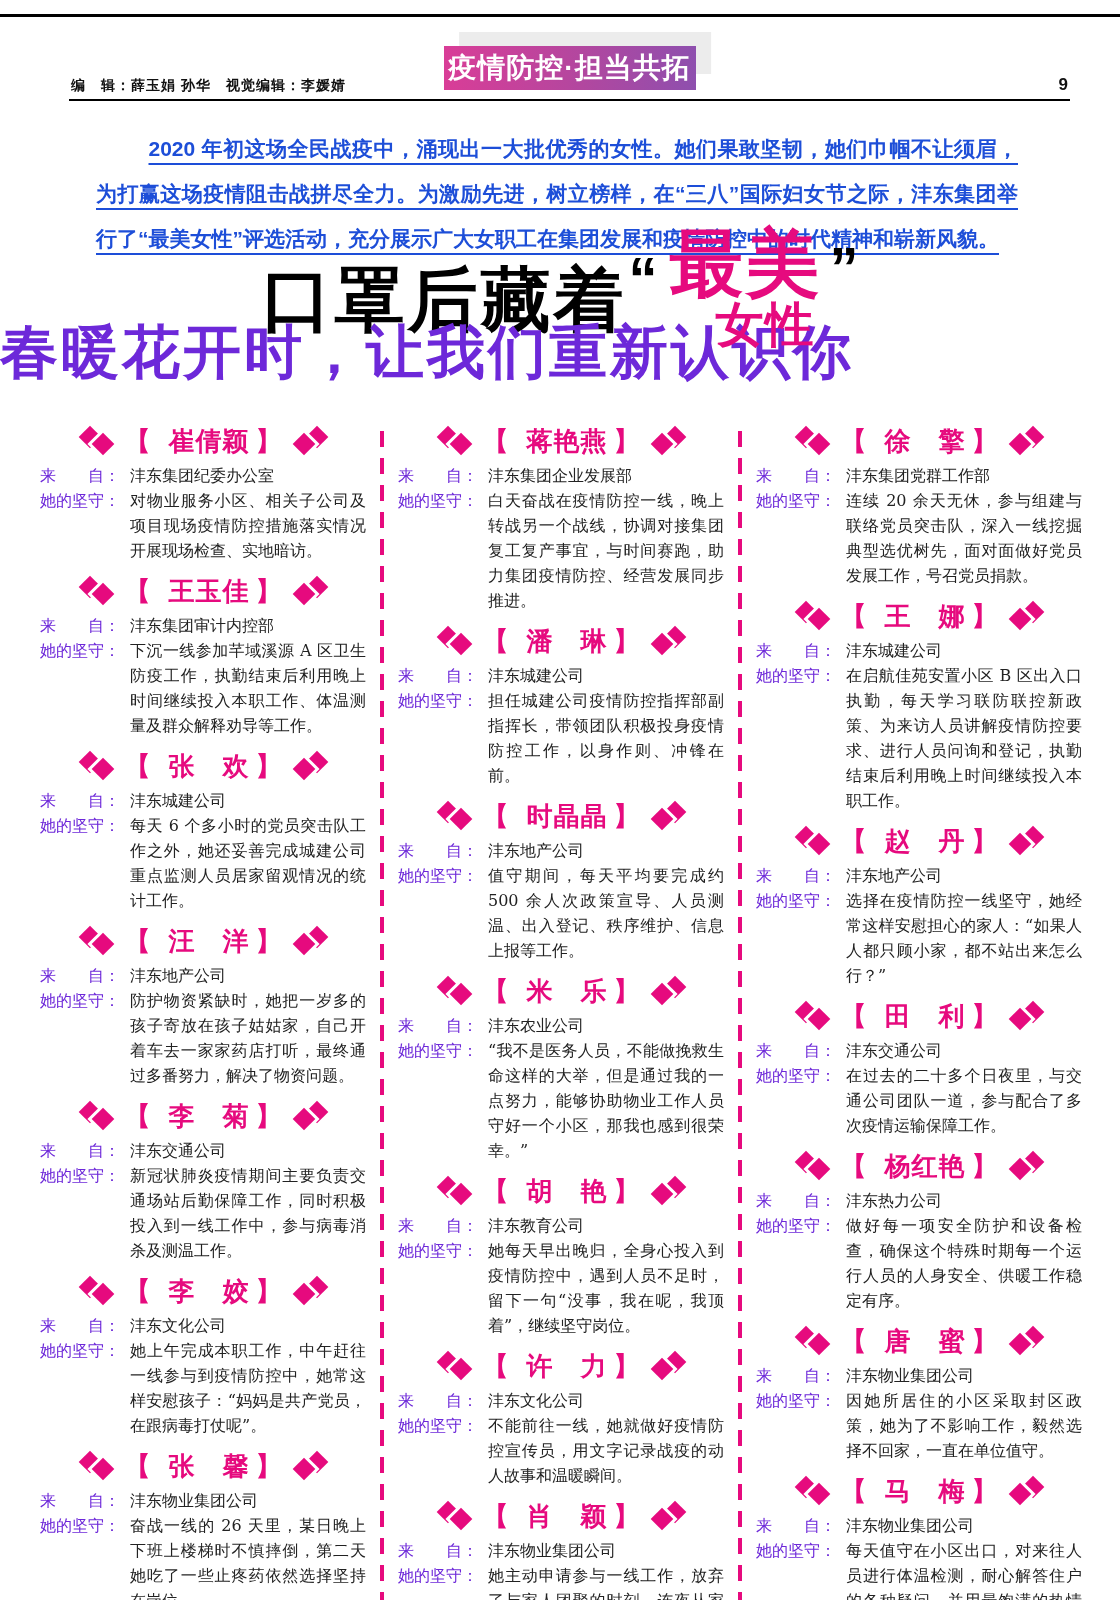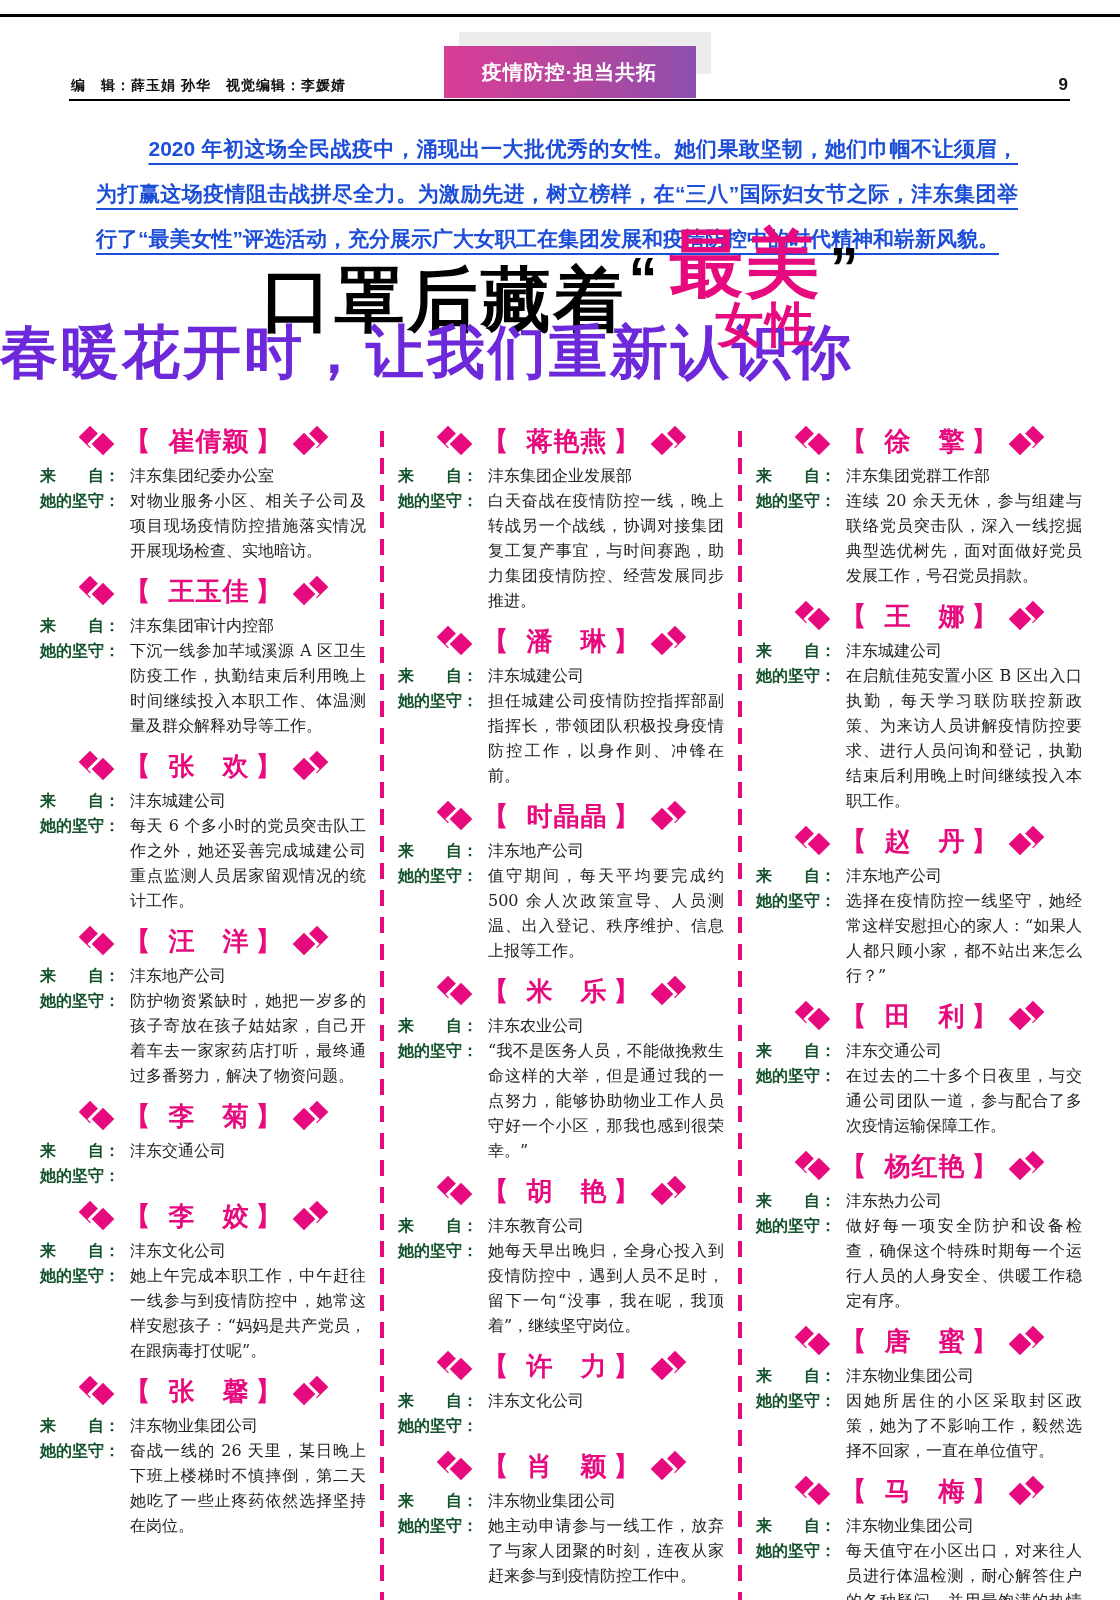--- a/index.html
+++ b/index.html
@@ -9,23 +9,23 @@
   }
   
   .topline{position:absolute;top:14px;left:0;width:1120px;height:3px;background:#000;}
   .header{position:absolute;top:58px;left:69px;right:50px;height:52px;}
   .header-rule{position:absolute;bottom:9px;left:0;right:0;height:2px;background:#000;}
   .editors{position:absolute;bottom:15px;left:2px;font-size:14px;font-weight:700;letter-spacing:1px;}
   .pagenum{position:absolute;bottom:15px;right:2px;font-size:17px;font-weight:700;}
   .banner-echo{position:absolute;left:50%;top:-26px;transform:translateX(-44%);width:252px;height:42px;background:#ececec;}
   .banner{
     position:absolute;left:50%;top:-12px;transform:translateX(-50%);
-    width:252px;height:52px;display:flex;align-items:center;justify-content:center;
+    width:252px;height:44px;display:flex;align-items:center;justify-content:center;
     background:linear-gradient(90deg,#d93d97 0%,#b2479f 55%,#8e4fae 100%);
-    color:#fff;font-size:20px;font-weight:700;letter-spacing:1px;
+    color:#fff;font-size:28px;font-weight:700;letter-spacing:1px;
   }
   
   .intro{
     position:absolute;top:126px;left:96px;width:922px;
     color:#1d4ed8;font-size:21px;font-weight:700;line-height:45px;
     text-align:justify;text-indent:2.5em;
     text-decoration:underline;text-decoration-thickness:2px;text-underline-offset:7px;
   }
   
   .title-block{position:absolute;top:228px;left:0;width:1120px;text-align:left;}
@@ -51,21 +51,21 @@
     white-space:nowrap;
   }
   .entry-head .bk{font-weight:900;}
   .entry-head .nm{letter-spacing:1px;font-weight:900;margin-left:12px;}
   .dd{position:relative;width:40px;height:30px;flex:0 0 auto;}
   .dd i{position:absolute;width:16px;height:16px;background:#e60a7e;transform:rotate(45deg);}
   .dd i:nth-child(1){left:3px;top:3px;}
   .dd i:nth-child(2){left:16px;top:10px;box-shadow:0 0 0 3px #fff;}
   .dd.flip{transform:scaleX(-1);}
   .row{display:flex;font-size:16px;line-height:25px;}
-  .row .lab{flex:0 0 90px;font-weight:700;color:#14532d;font-family:"Liberation Sans",sans-serif;}
+  .row .lab{flex:0 0 90px;font-weight:400;color:#6d28d9;font-family:"Liberation Sans",sans-serif;}
   .row .val{flex:1;font-family:"DejaVu Serif","Liberation Serif",serif;color:#222;text-align:justify;}
 </style>
 </head>
 <body>
 
 <div class="topline"></div>
 
 <div class="header">
   <div class="header-rule"></div>
   <div class="editors">编　辑：薛玉娟 孙华　视觉编辑：李媛婧</div>
@@ -200,20 +200,21 @@
             <i></i>
             <i></i>
           </span>
     </div>
     <div class="row">
       <span class="lab">来　　自：</span>
       <span class="val">沣东交通公司</span>
     </div>
     <div class="row">
       <span class="lab">她的坚守：</span>
+      <span class="val">新冠状肺炎疫情期间主要负责交通场站后勤保障工作，同时积极投入到一线工作中，参与病毒消杀及测温工作。</span>
     </div>
   </div>
 
   <div class="entry">
     <div class="entry-head">
       <span class="dd">
             <i></i>
             <i></i>
           </span>
       <span class="bk">【</span>
@@ -393,20 +394,21 @@
             <i></i>
             <i></i>
           </span>
     </div>
     <div class="row">
       <span class="lab">来　　自：</span>
       <span class="val">沣东文化公司</span>
     </div>
     <div class="row">
       <span class="lab">她的坚守：</span>
+      <span class="val">不能前往一线，她就做好疫情防控宣传员，用文字记录战疫的动人故事和温暖瞬间。</span>
     </div>
   </div>
 
   <div class="entry">
     <div class="entry-head">
       <span class="dd">
             <i></i>
             <i></i>
           </span>
       <span class="bk">【</span>

